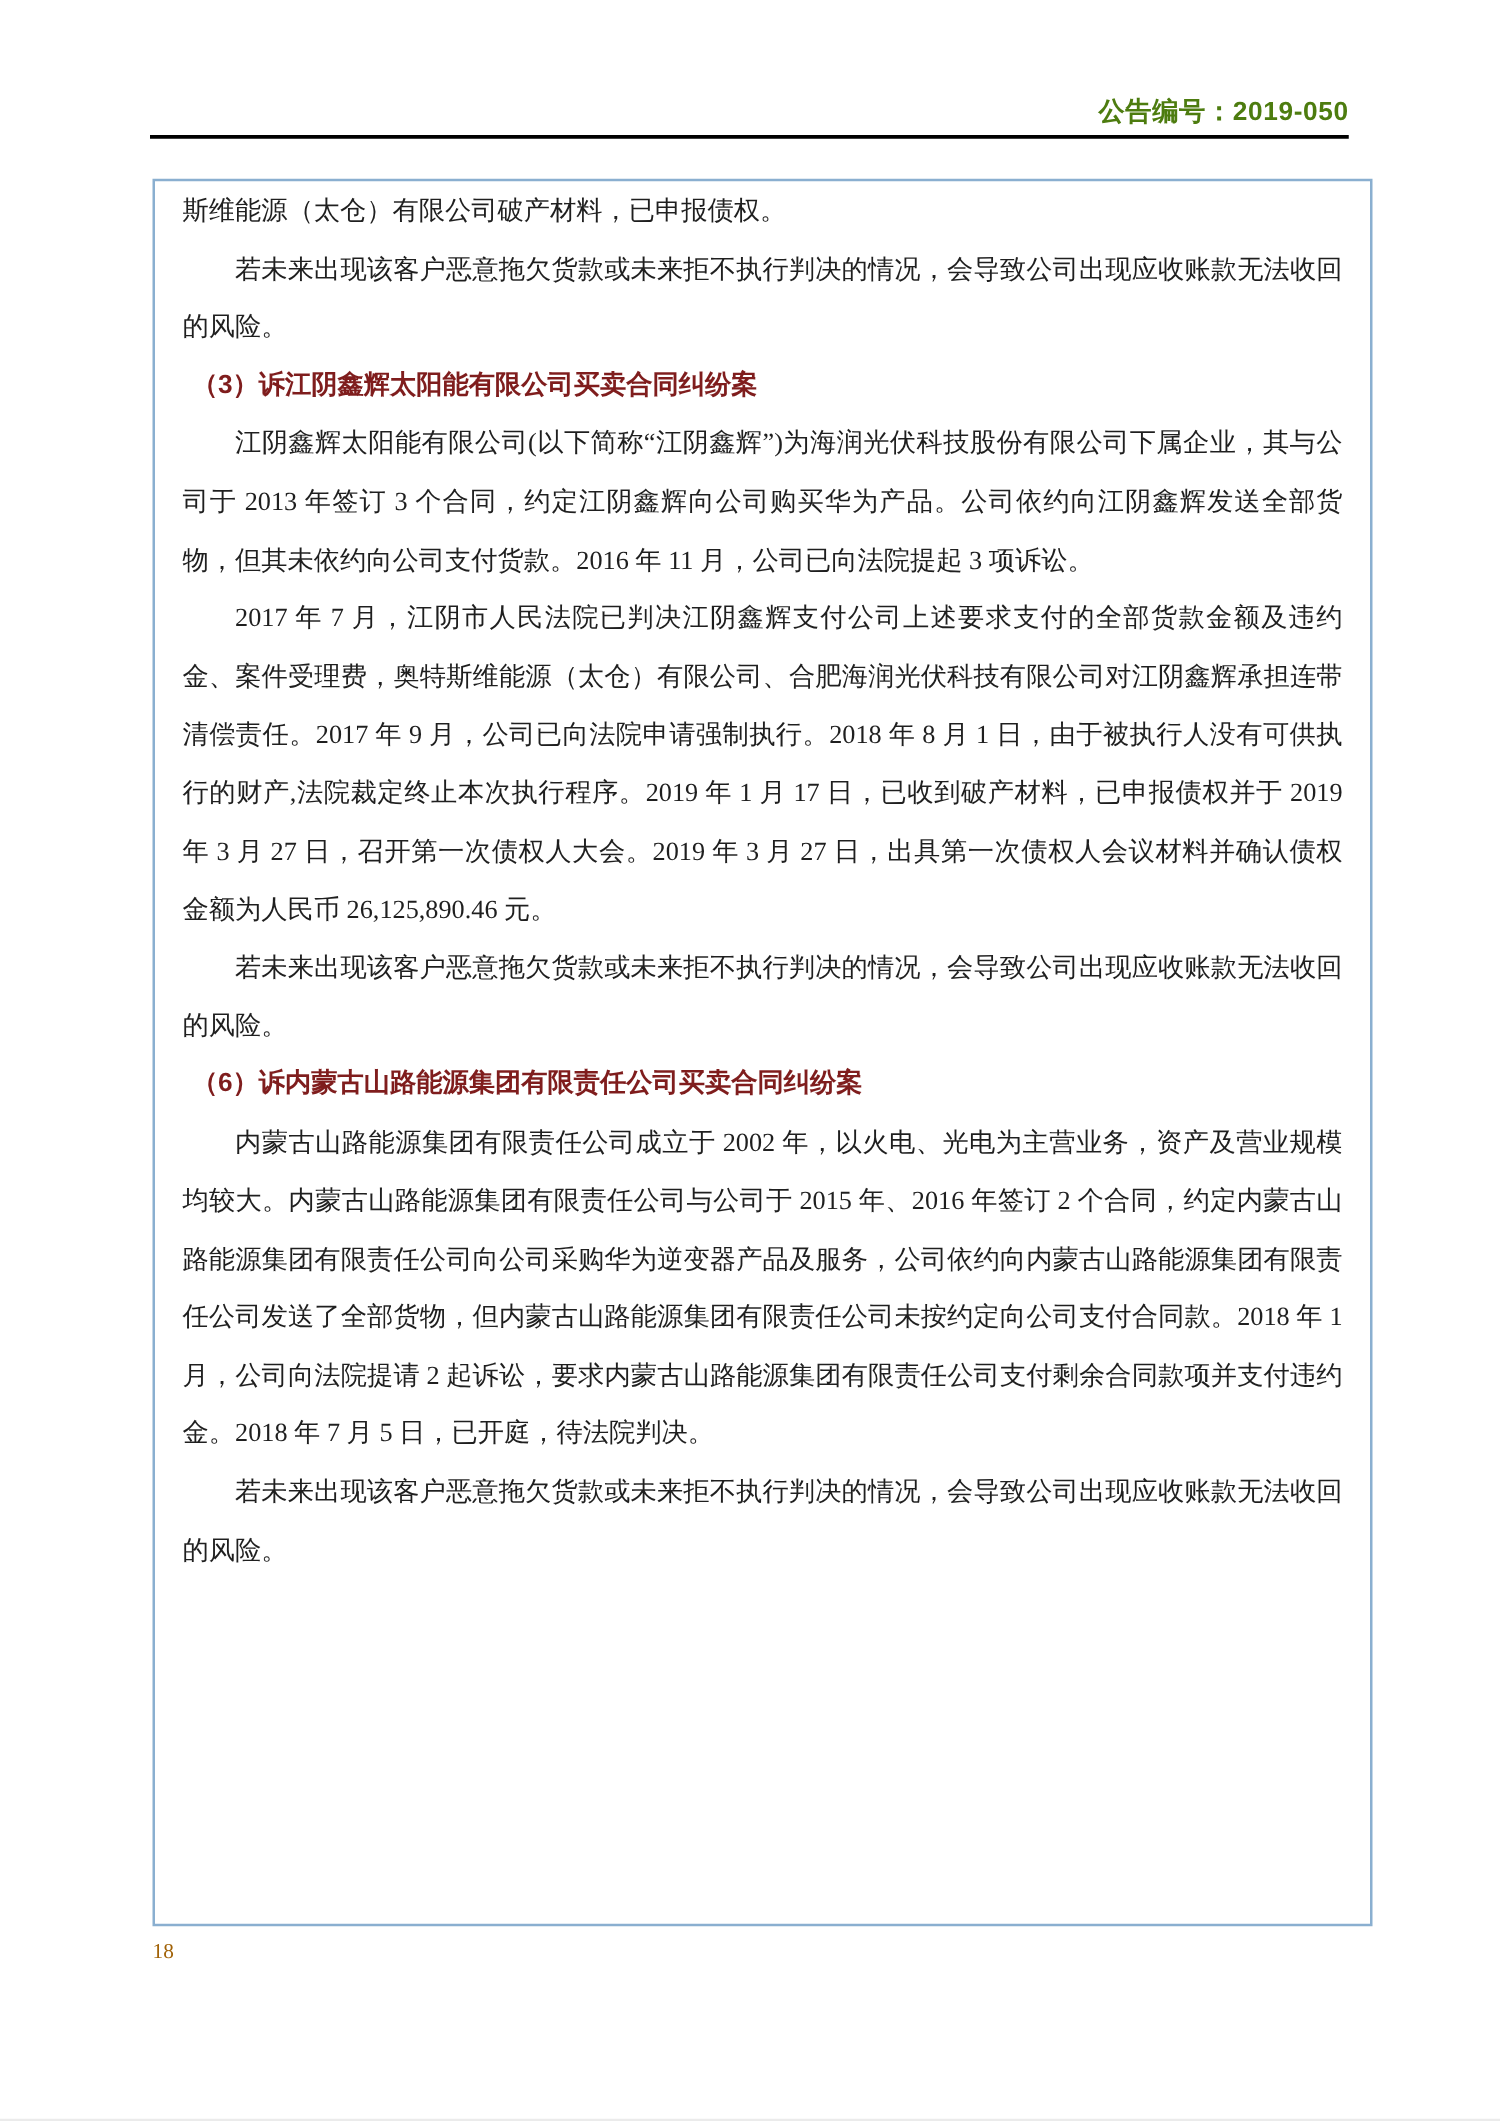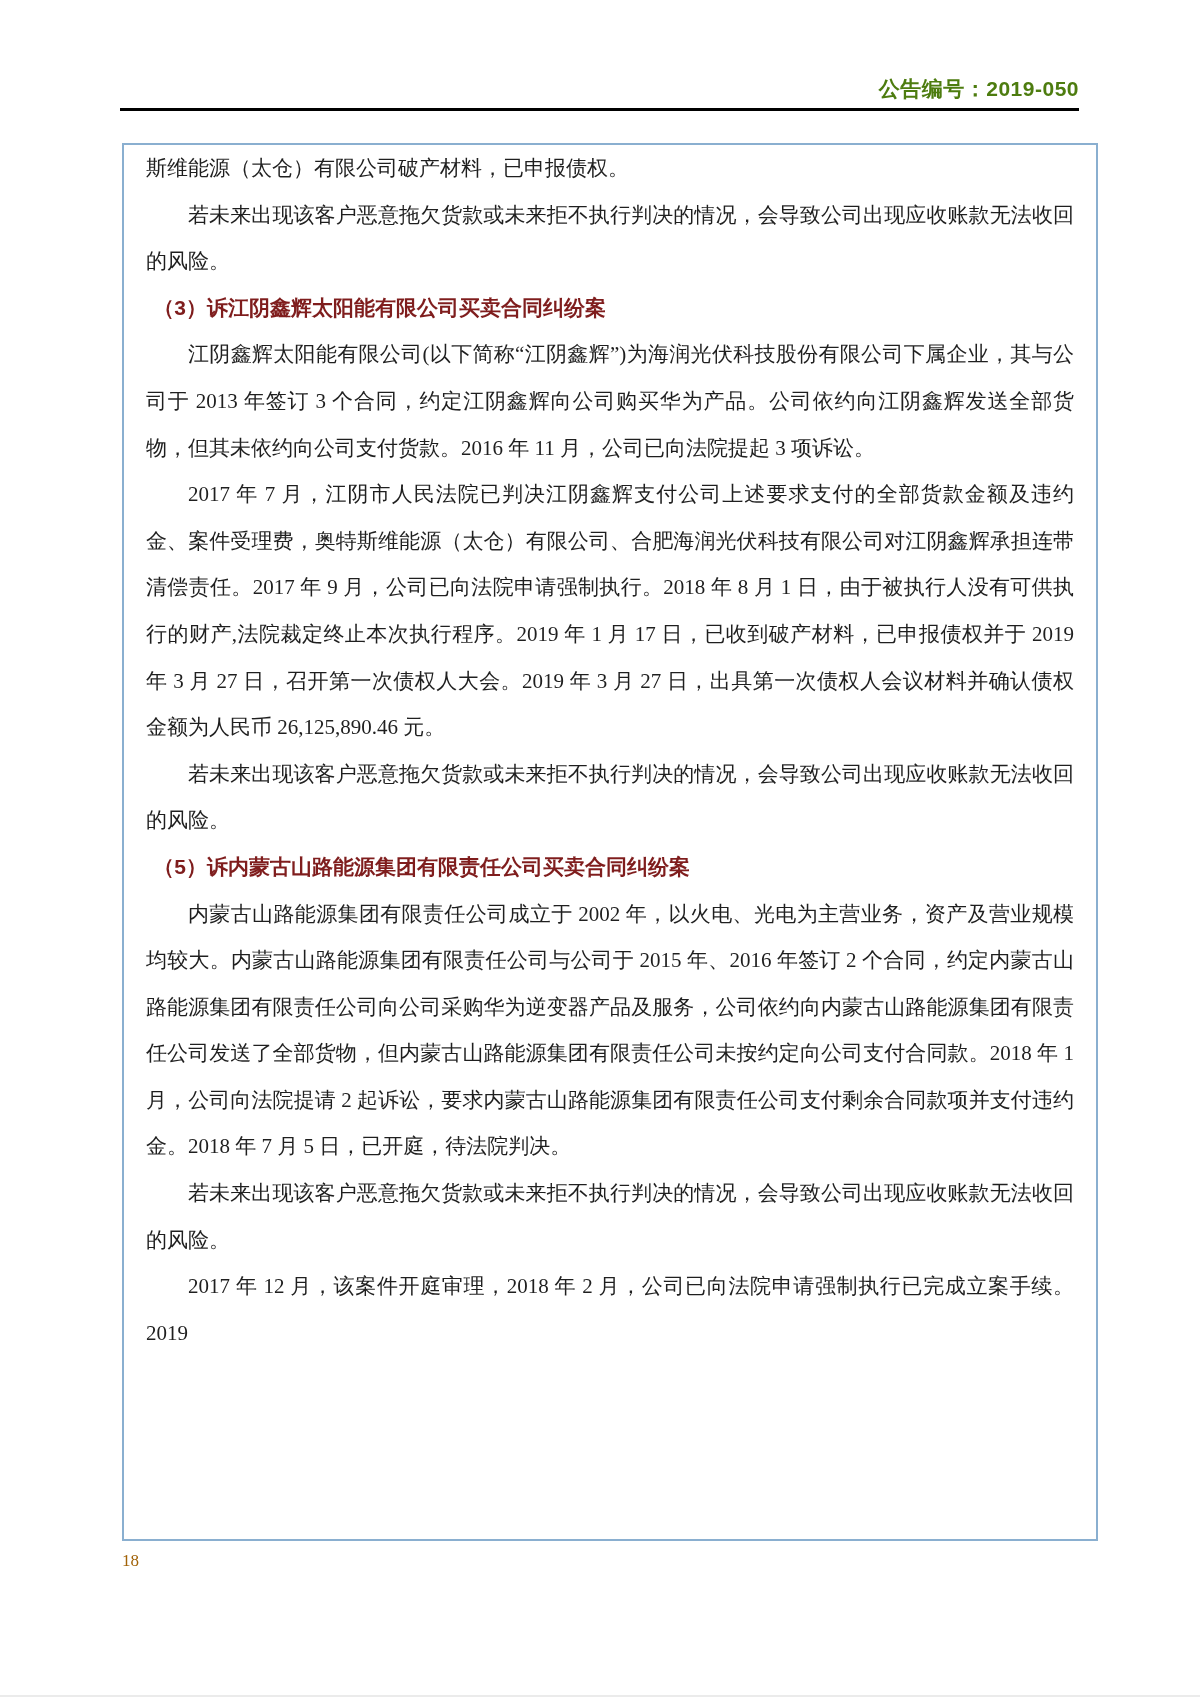--- a/index.html
+++ b/index.html
@@ -83,21 +83,20 @@
 
   <div class="header-rule"></div>
 
   <div class="content-box">
     <p class="body no-indent">斯维能源（太仓）有限公司破产材料，已申报债权。</p>
     <p class="body">若未来出现该客户恶意拖欠货款或未来拒不执行判决的情况，会导致公司出现应收账款无法收回的风险。</p>
     <p class="heading">（3）诉江阴鑫辉太阳能有限公司买卖合同纠纷案</p>
     <p class="body">江阴鑫辉太阳能有限公司(以下简称“江阴鑫辉”)为海润光伏科技股份有限公司下属企业，其与公司于 2013 年签订 3 个合同，约定江阴鑫辉向公司购买华为产品。公司依约向江阴鑫辉发送全部货物，但其未依约向公司支付货款。2016 年 11 月，公司已向法院提起 3 项诉讼。</p>
     <p class="body">2017 年 7 月，江阴市人民法院已判决江阴鑫辉支付公司上述要求支付的全部货款金额及违约金、案件受理费，奥特斯维能源（太仓）有限公司、合肥海润光伏科技有限公司对江阴鑫辉承担连带清偿责任。2017 年 9 月，公司已向法院申请强制执行。2018 年 8 月 1 日，由于被执行人没有可供执行的财产,法院裁定终止本次执行程序。2019 年 1 月 17 日，已收到破产材料，已申报债权并于 2019 年 3 月 27 日，召开第一次债权人大会。2019 年 3 月 27 日，出具第一次债权人会议材料并确认债权金额为人民币 26,125,890.46 元。</p>
     <p class="body">若未来出现该客户恶意拖欠货款或未来拒不执行判决的情况，会导致公司出现应收账款无法收回的风险。</p>
-    <p class="heading">（5）诉内蒙古山路能源集团有限责任公司买卖合同纠纷案</p>
+    <p class="heading">（6）诉内蒙古山路能源集团有限责任公司买卖合同纠纷案</p>
     <p class="body">内蒙古山路能源集团有限责任公司成立于 2002 年，以火电、光电为主营业务，资产及营业规模均较大。内蒙古山路能源集团有限责任公司与公司于 2015 年、2016 年签订 2 个合同，约定内蒙古山路能源集团有限责任公司向公司采购华为逆变器产品及服务，公司依约向内蒙古山路能源集团有限责任公司发送了全部货物，但内蒙古山路能源集团有限责任公司未按约定向公司支付合同款。2018 年 1 月，公司向法院提请 2 起诉讼，要求内蒙古山路能源集团有限责任公司支付剩余合同款项并支付违约金。2018 年 7 月 5 日，已开庭，待法院判决。</p>
     <p class="body">若未来出现该客户恶意拖欠货款或未来拒不执行判决的情况，会导致公司出现应收账款无法收回的风险。</p>
-    <p class="body">2017 年 12 月，该案件开庭审理，2018 年 2 月，公司已向法院申请强制执行已完成立案手续。2019</p>
   </div>
 
   <div class="page-number">18</div>
 
 </div>
 
 </body></html>

